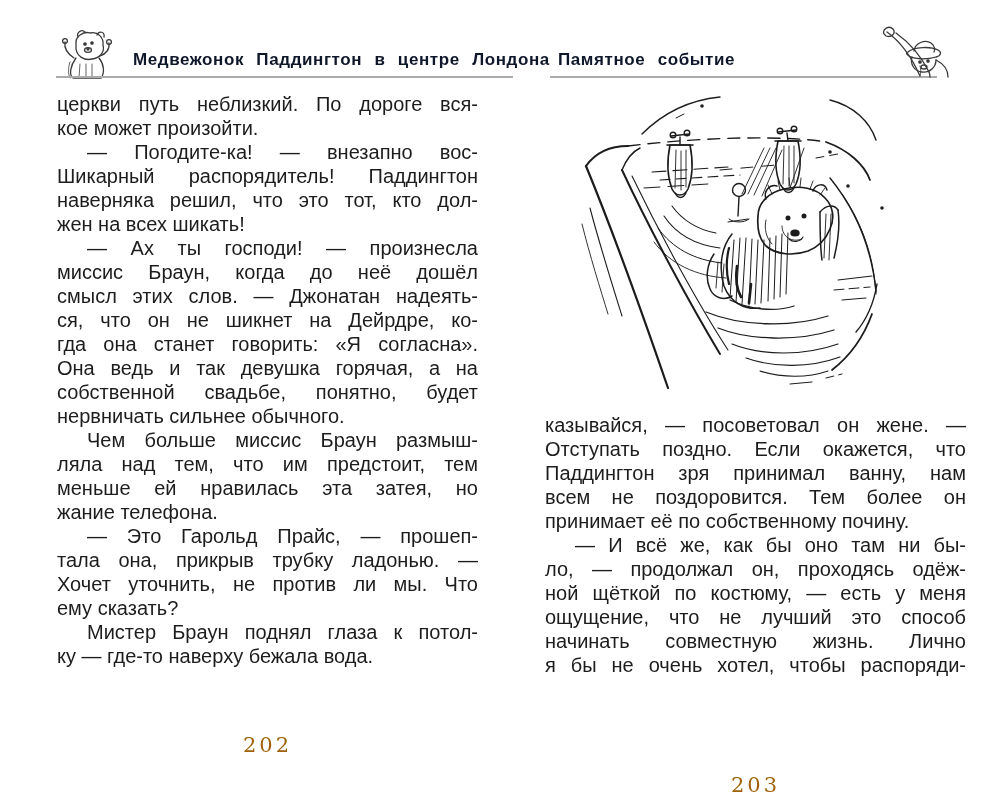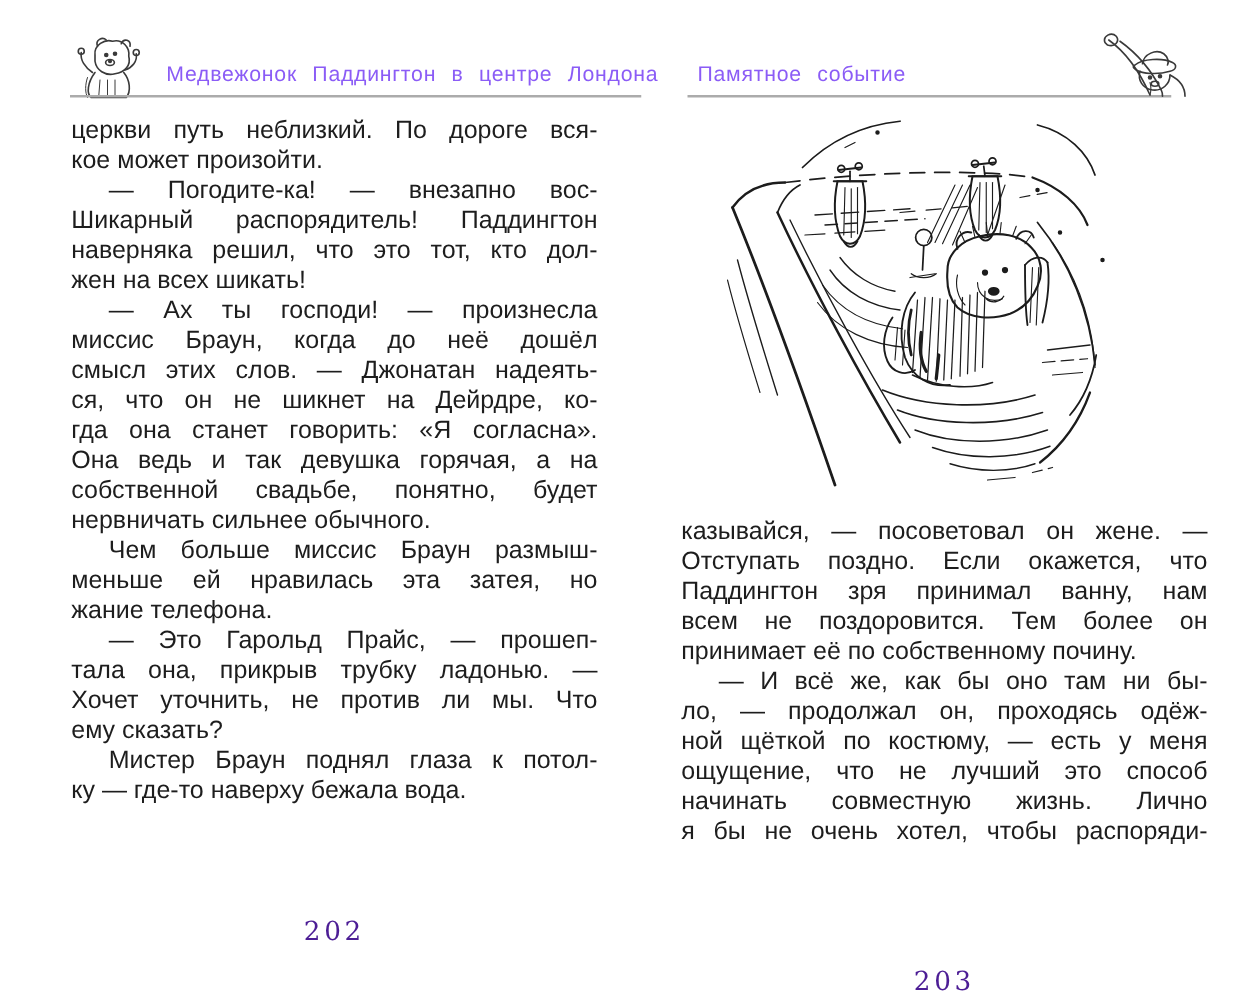--- a/index.html
+++ b/index.html
@@ -2,31 +2,31 @@
 <html><head>
 <meta charset="utf-8">
 <style>
   html,body{margin:0;padding:0}
   body{
     width:1000px;height:794px;position:relative;background:#ffffff;
     font-family:"Liberation Sans",sans-serif;overflow:hidden;color:#1d1d1d;
   }
   .abs{position:absolute}
   .header-text{
-    font-size:17px;color:#8b5cf6;letter-spacing:.6px;word-spacing:7px;
-    white-space:nowrap;font-weight:400;
+    font-size:17px;color:#0f172a;letter-spacing:.6px;word-spacing:7px;
+    white-space:nowrap;font-weight:700;
   }
   .rule{height:2px;background:#ababab}
   .textcol{width:421px;font-size:20px;line-height:24px;}
   .line{text-align:justify;text-align-last:justify;min-height:24px}
   .line.end{text-align-last:left}
   .line.indent{text-indent:30px}
   .pagenum{
     width:421px;text-align:center;font-family:"DejaVu Serif",serif;
-    font-size:21px;letter-spacing:3px;color:#4c1d95;
+    font-size:21px;letter-spacing:3px;color:#a16207;
   }
   svg{display:block}
 </style>
 </head>
 <body>
 
 <div class="abs" style="left:56px;top:28px">
   <svg width="60" height="52" viewBox="0 0 60 52">
     <g stroke="#3a3a3a" stroke-width="1.3" fill="none" stroke-linecap="round">
       <path d="M20,16 C19,8 28,3 34,5 C42,3 48,10 47,17 C49,24 44,30 36,31 C28,33 21,28 20,21 Z"></path>
@@ -81,20 +81,21 @@
     <div class="line end">жен на всех шикать!</div>
     <div class="line indent">— Ах ты господи! — произнесла</div>
     <div class="line">миссис Браун, когда до неё дошёл</div>
     <div class="line">смысл этих слов. — Джонатан надеять-</div>
     <div class="line">ся, что он не шикнет на Дейрдре, ко-</div>
     <div class="line">гда она станет говорить: «Я согласна».</div>
     <div class="line">Она ведь и так девушка горячая, а на</div>
     <div class="line">собственной свадьбе, понятно, будет</div>
     <div class="line end">нервничать сильнее обычного.</div>
     <div class="line indent">Чем больше миссис Браун размыш-</div>
+    <div class="line">ляла над тем, что им предстоит, тем</div>
     <div class="line">меньше ей нравилась эта затея, но</div>
     <div class="line end">жание телефона.</div>
     <div class="line indent">— Это Гарольд Прайс, — прошеп-</div>
     <div class="line">тала она, прикрыв трубку ладонью. —</div>
     <div class="line">Хочет уточнить, не против ли мы. Что</div>
     <div class="line end">ему сказать?</div>
     <div class="line indent">Мистер Браун поднял глаза к потол-</div>
     <div class="line end">ку — где-то наверху бежала вода.</div>
   </div>
 <div class="abs pagenum" style="left:57px;top:733px">202</div>

